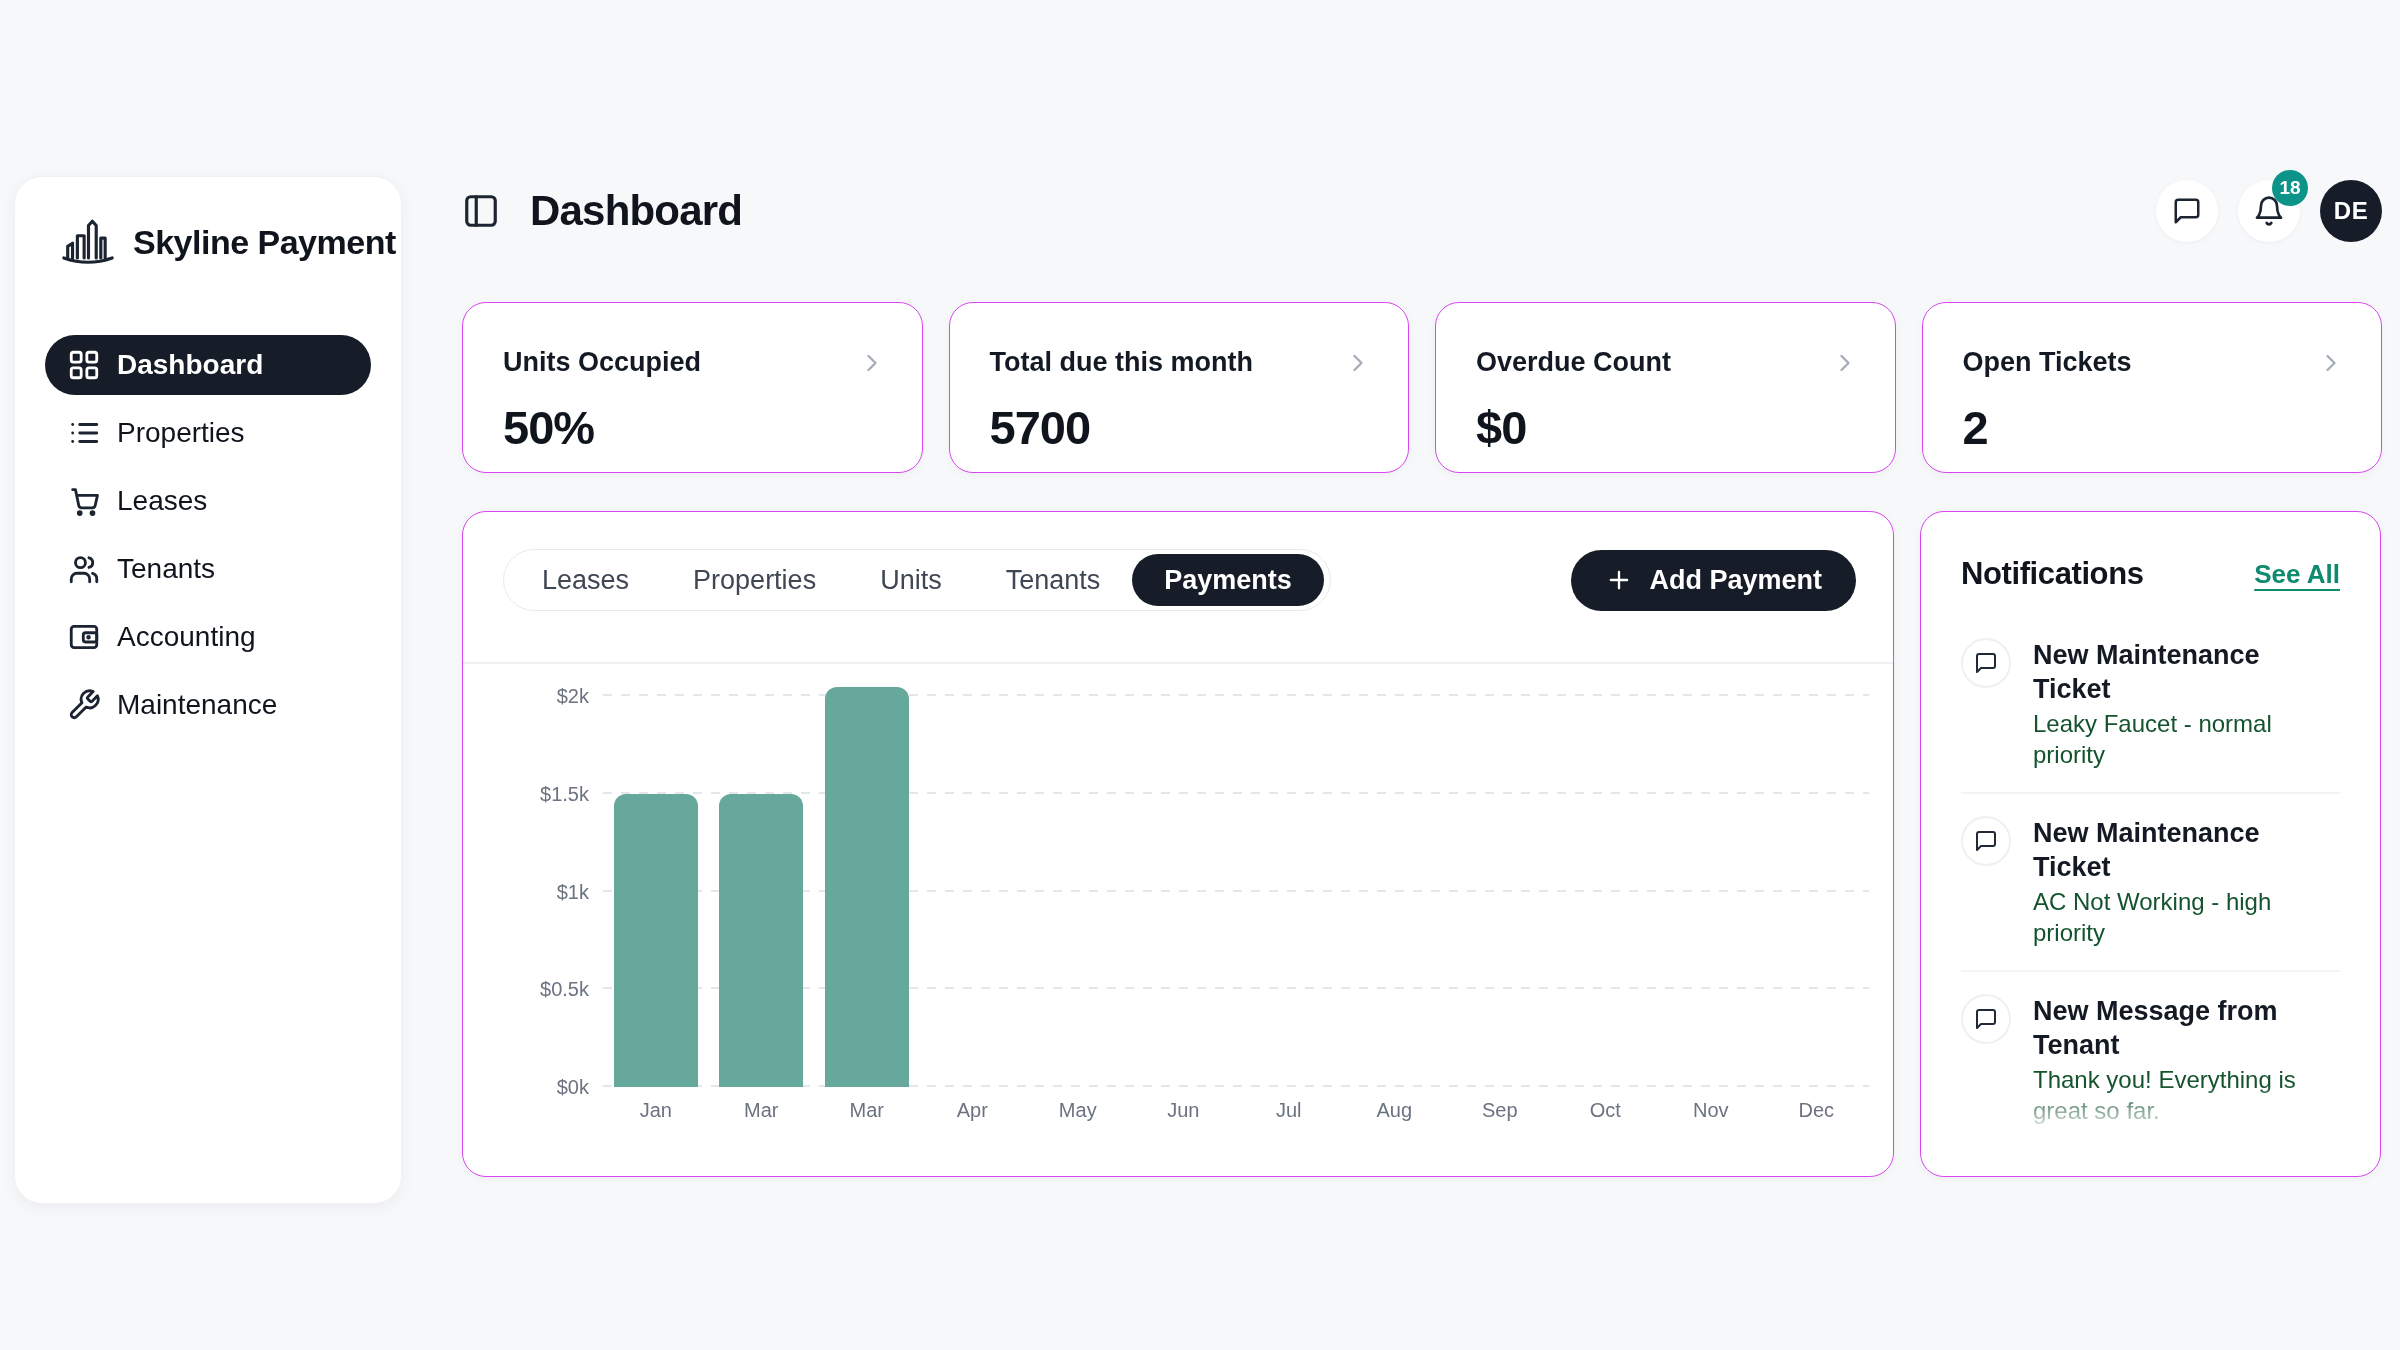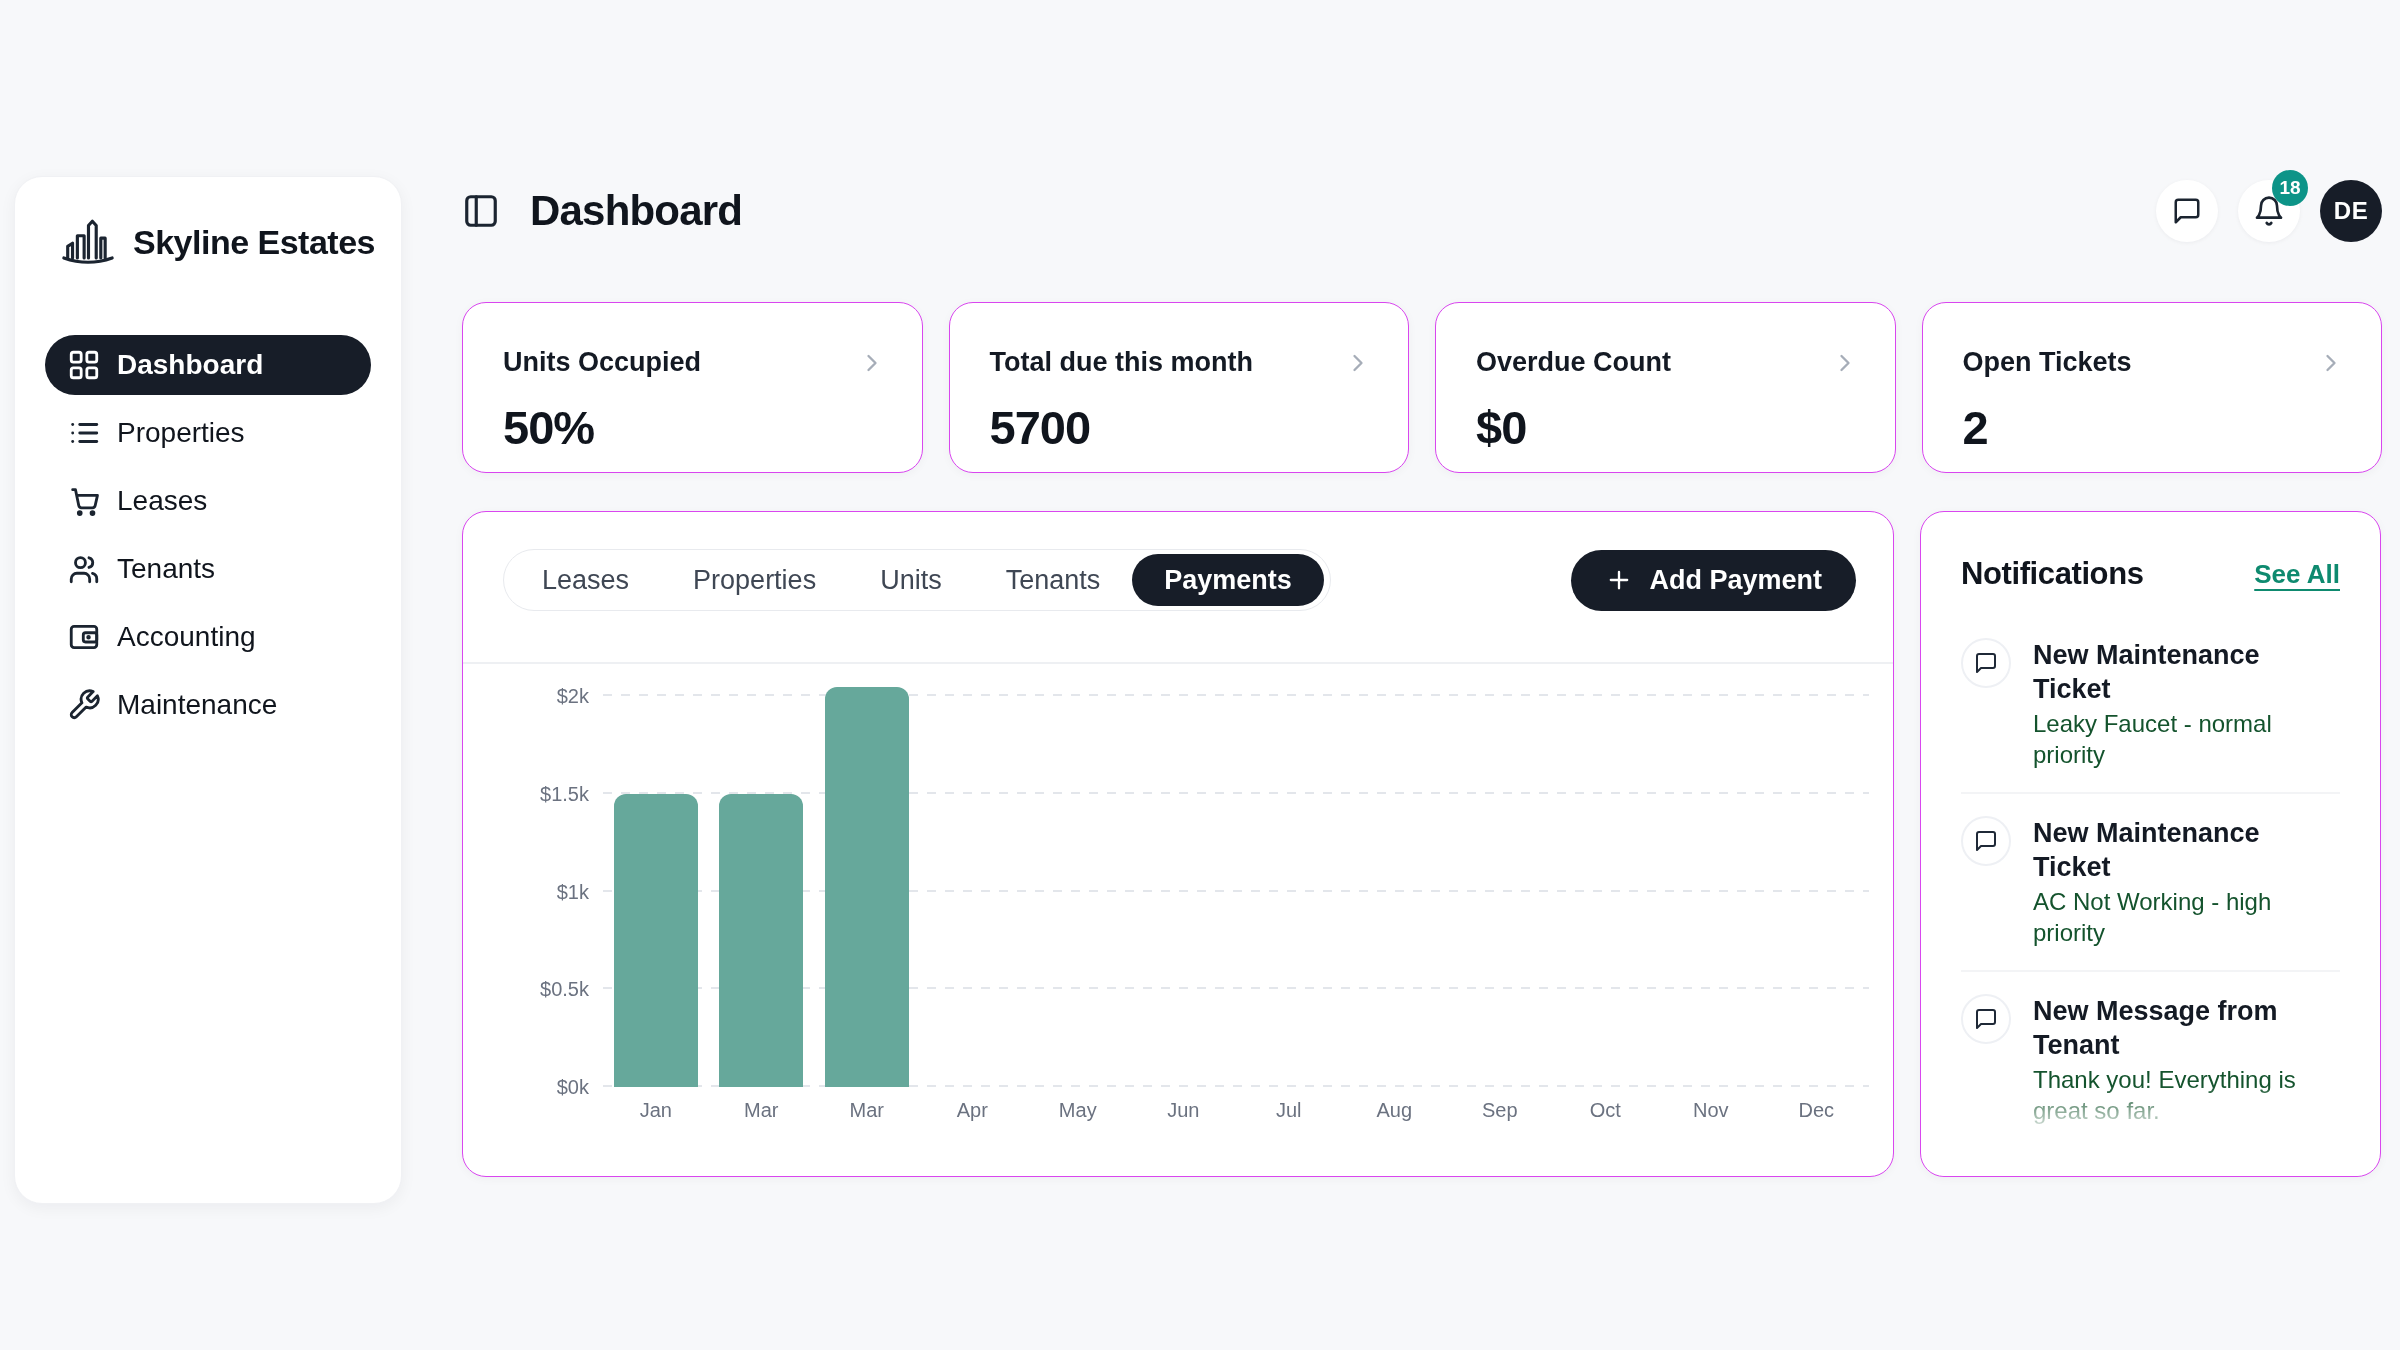--- a/index.html
+++ b/index.html
@@ -136,21 +136,21 @@
   <div class="brand">
     <span class="brand-logo">
       <svg viewBox="0 0 24 24" fill="none" stroke="#1b2430" stroke-width="1.3" stroke-linecap="round" stroke-linejoin="round">
         <path d="M3.6 18.6v-4.8l2-1.3v6.1"></path>
         <path d="M7.6 18.6V9.4h2.8v9.2"></path>
         <path d="M12.2 18.6V5.2l1.6-1.8 1.6 1.8v13.4"></path>
         <path d="M17.3 18.6v-8.2h1.8v8.2"></path>
         <path d="M2 18.6c6.5 2.3 13.5 2.3 20 0"></path>
       </svg>
     </span>
-    <span class="brand-name">Skyline Estates</span>
+    <span class="brand-name">Skyline Payment</span>
   </div>
 
   <nav class="nav">
     <div class="nav-item active">
       <span class="nav-icon">
         <svg viewBox="0 0 24 24" fill="none" stroke="currentColor" stroke-width="2" stroke-linecap="round" stroke-linejoin="round">
             <rect x="3" y="3" width="7" height="7" rx="1.5"></rect>
             <rect x="14" y="3" width="7" height="7" rx="1.5"></rect>
             <rect x="14" y="14" width="7" height="7" rx="1.5"></rect>
             <rect x="3" y="14" width="7" height="7" rx="1.5"></rect>

